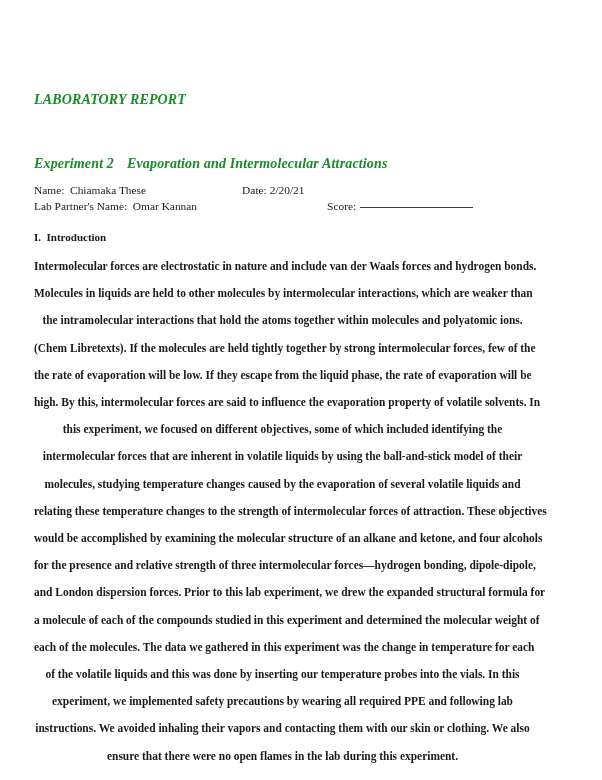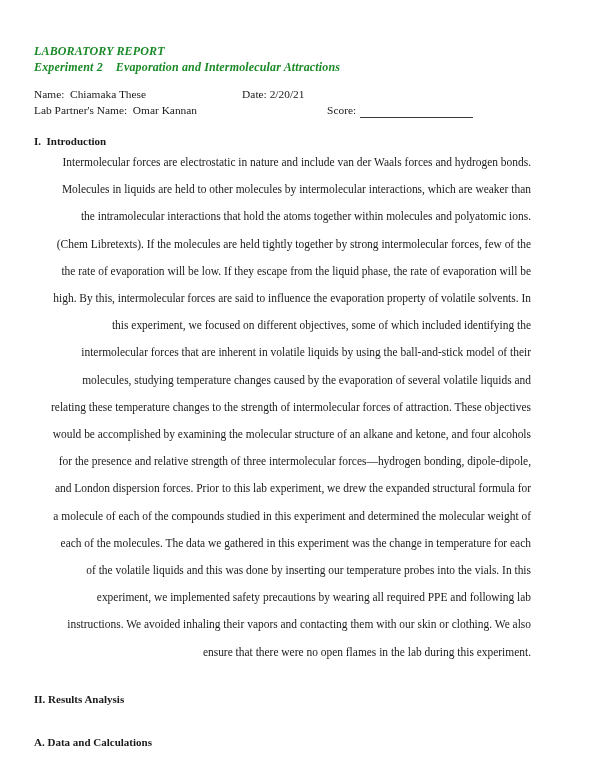--- a/index.html
+++ b/index.html
@@ -28,37 +28,38 @@
   }
 
   
   .report-title-block {
     margin: 0 0 0 0;
   }
   .title-line {
     color: #1b8a28;
     font-weight: bold;
     font-style: italic;
-    font-size: 12px;
+    font-size: 14px;
     line-height: 15.6px;
     letter-spacing: 0.15px;
     white-space: pre;
+    margin-top: 48px;
   }
   .title-line .tab-gap {
     display: inline-block;
     width: 13px;
   }
 
   
   .meta-block {
     margin-top: 12px;
   }
   .meta-row {
     display: flex;
-    align-items: flex-end;
+    align-items: flex-start;
     font-size: 11.4px;
     line-height: 15.4px;
     white-space: pre;
   }
   .meta-left {
     flex: 0 0 auto;
   }
   .meta-spacer-a { display: inline-block; width: 96px; }
   .meta-spacer-b { display: inline-block; width: 130px; }
   .meta-right { flex: 0 0 auto; }
@@ -77,24 +78,26 @@
     font-weight: bold;
     line-height: 15px;
     white-space: pre;
   }
   .h-intro { margin-top: 16px; }
   .h-results { margin-top: 26px; }
   .h-data { margin-top: 28px; }
 
   
   .body-par {
+    margin-top: 8px;
     font-size: 11.45px;
     line-height: 27.2px;
-    text-align: right;
+    text-align: center;
     width: 497px;
+    font-weight: bold;
   }
   .body-par .ln {
     display: block;
     white-space: pre;
   }
 </style>
 </head>
 <body>
 
 <div class="page">

